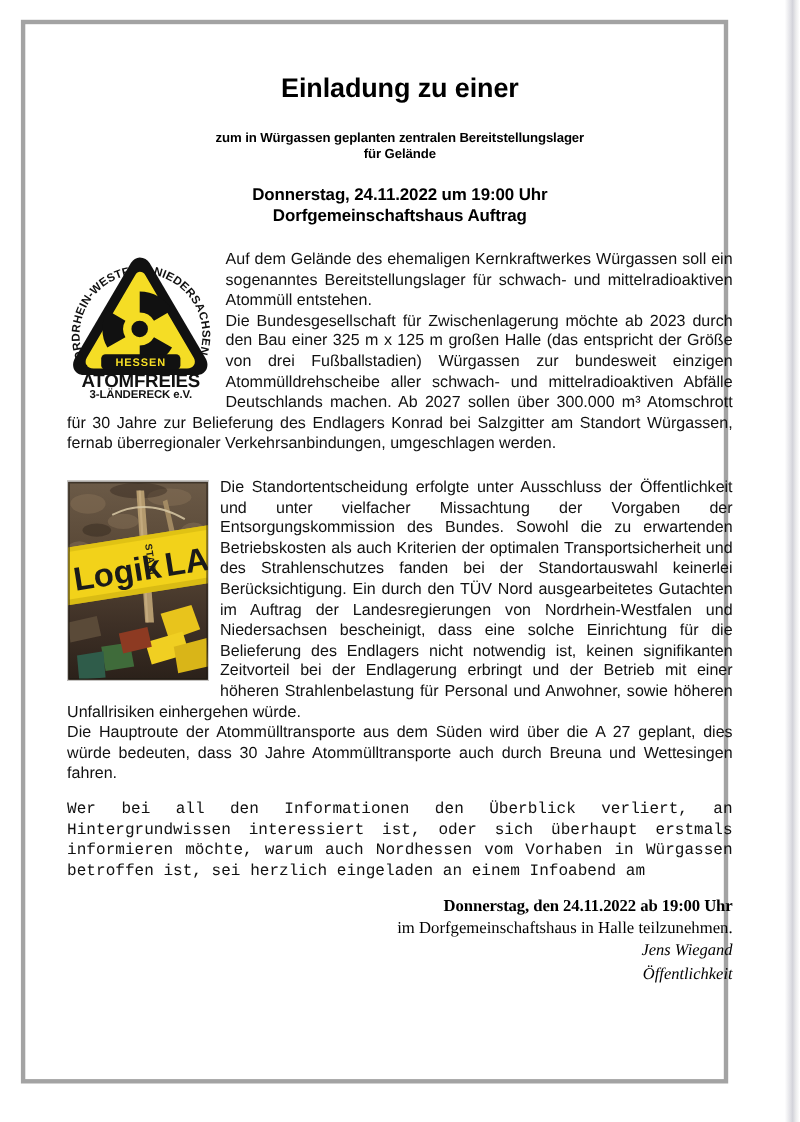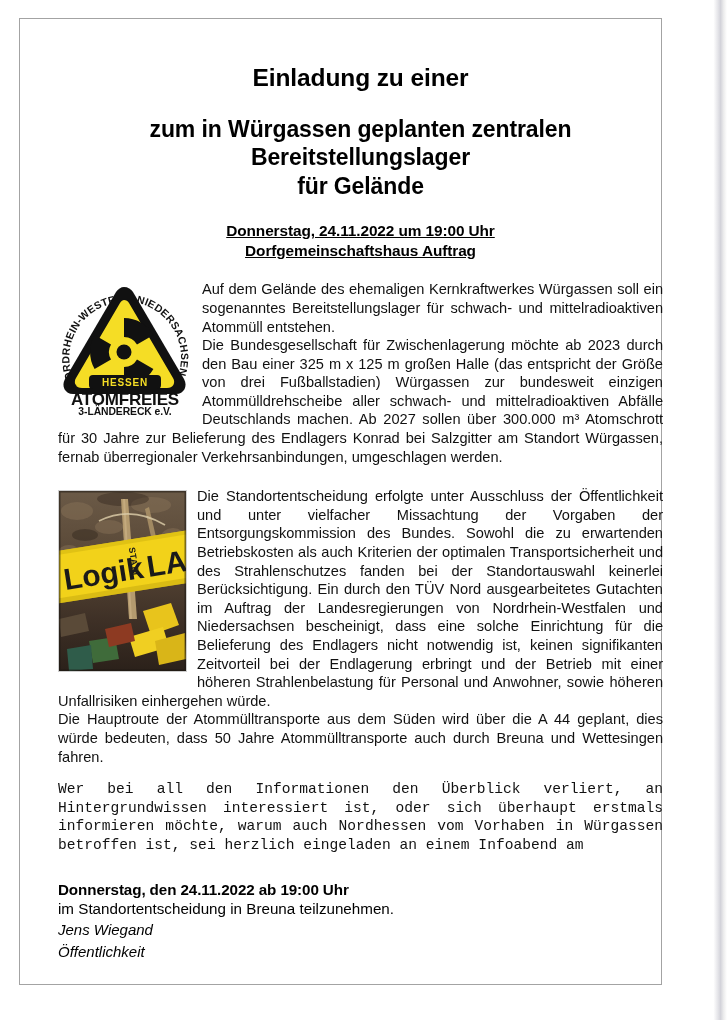--- a/index.html
+++ b/index.html
@@ -35,21 +35,21 @@
     height: 1020px;
     background: #ffffff;
   }
 
   #frame {
     position: absolute;
     left: 19px;
     top: 18px;
     width: 643px;
     height: 967px;
-    border: 1px solid #a3a3a3;
+    border: 4px solid #a3a3a3;
     box-sizing: border-box;
     background: #ffffff;
   }
 
   #content {
     position: absolute;
     left: 38px;
     top: 44px;
     width: 605px;
   }
@@ -57,35 +57,34 @@
   
   .title {
     font-size: 24.5px;
     font-weight: bold;
     line-height: 1.21;
     text-align: center;
     letter-spacing: -0.1px;
     margin: 0;
   }
   .subtitle {
-    font-size: 23px;
+    font-size: 12px;
     font-weight: bold;
     line-height: 1.25;
     text-align: center;
     margin: 22px 8px 0 8px;
     letter-spacing: -0.1px;
   }
   .meeting {
     font-size: 15.4px;
     font-weight: bold;
     line-height: 1.28;
     text-align: center;
     margin: 20px 0 0 0;
     letter-spacing: -0.1px;
-    text-decoration: underline;
   }
 
   
   .body-block {
     font-size: 14.6px;
     line-height: 1.275;
     text-align: justify;
     color: #111111;
   }
   .body-block p {
@@ -114,22 +113,23 @@
   }
 
   
   #logo-svg { display: block; width: 134px; height: 136px; }
 
   
   #photo-svg { display: block; width: 127px; height: 180px; }
 
   
   .closing {
-    text-align: left;
-    margin-top: 25px;
+    text-align: right;
+    margin-top: 13px;
+    font-family: Liberation Serif, serif;
   }
   .closing .line-bold {
     font-size: 15.2px;
     font-weight: bold;
     line-height: 1.3;
     letter-spacing: -0.1px;
   }
   .closing .line-plain {
     font-size: 15.2px;
     line-height: 1.3;
@@ -256,30 +256,30 @@
                 <path d="M 46 138 L 72 132 L 76 150 L 50 156 Z" fill="#8d3a22"></path>
                 <path d="M 0 128 L 26 122 L 30 140 L 2 146 Z" fill="#5a4a38"></path>
               </g>
 
               <rect x="0" y="0" width="127" height="180" fill="none" stroke="#1c1712" stroke-width="3" opacity="0.55"></rect>
             </g>
           </svg>
         </div>
 
         <p>Die Standortentscheidung erfolgte unter Ausschluss der Öffentlichkeit und unter vielfacher Missachtung der Vorgaben der Entsorgungskommission des Bundes. Sowohl die zu erwartenden Betriebskosten als auch Kriterien der optimalen Transportsicherheit und des Strahlenschutzes fanden bei der Standortauswahl keinerlei Berücksichtigung. Ein durch den TÜV Nord ausgearbeitetes Gutachten im Auftrag der Landesregierungen von Nordrhein-Westfalen und Niedersachsen bescheinigt, dass eine solche Einrichtung für die Belieferung des Endlagers nicht notwendig ist, keinen signifikanten Zeitvorteil bei der Endlagerung erbringt und der Betrieb mit einer höheren Strahlenbelastung für Personal und Anwohner, sowie höheren Unfallrisiken einhergehen würde.</p>
-        <p>Die Hauptroute der Atommülltransporte aus dem Süden wird über die A 44 geplant, dies würde bedeuten, dass 50 Jahre Atommülltransporte auch durch Breuna und Wettesingen fahren.</p>
+        <p>Die Hauptroute der Atommülltransporte aus dem Süden wird über die A 27 geplant, dies würde bedeuten, dass 30 Jahre Atommülltransporte auch durch Breuna und Wettesingen fahren.</p>
       </div>
 
       <div class="body-block" style="margin-top:14px;font-family:Liberation Mono, monospace;">
         <p>Wer bei all den Informationen den Überblick verliert, an Hintergrundwissen interessiert ist, oder sich überhaupt erstmals informieren möchte, warum auch Nordhessen vom Vorhaben in Würgassen betroffen ist, sei herzlich eingeladen an einem Infoabend am</p>
       </div>
 
       <div class="closing">
         <div class="line-bold">Donnerstag, den 24.11.2022 ab 19:00 Uhr</div>
-        <div class="line-plain">im Standortentscheidung in Breuna teilzunehmen.</div>
+        <div class="line-plain">im Dorfgemeinschaftshaus in Halle teilzunehmen.</div>
         <div class="line-ital">Jens Wiegand</div>
         <div class="line-ital">Öffentlichkeit</div>
       </div>
 
     </div>
   </div>
 </div>
 
 <div id="page-edge"></div>
 

